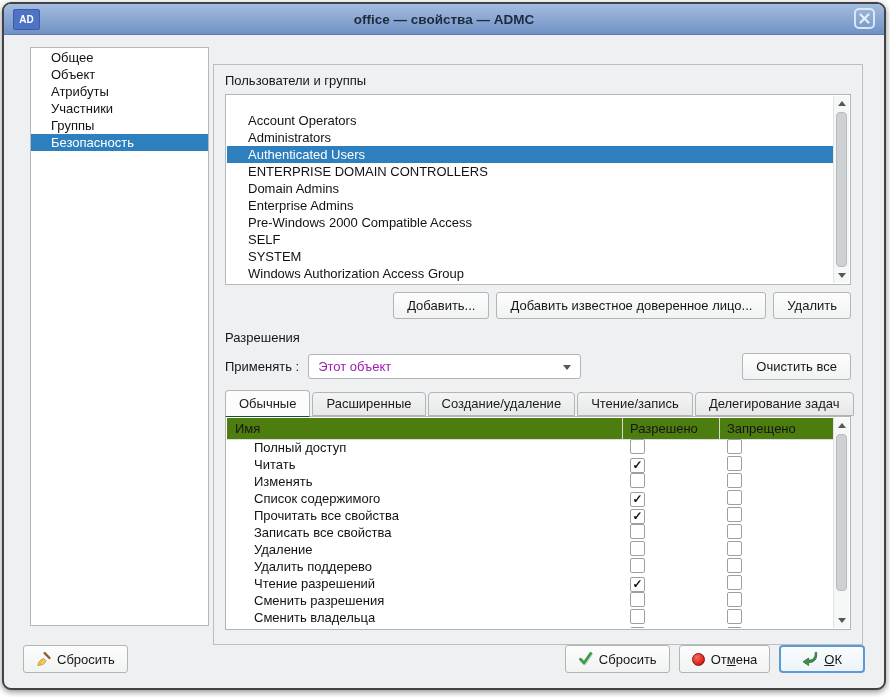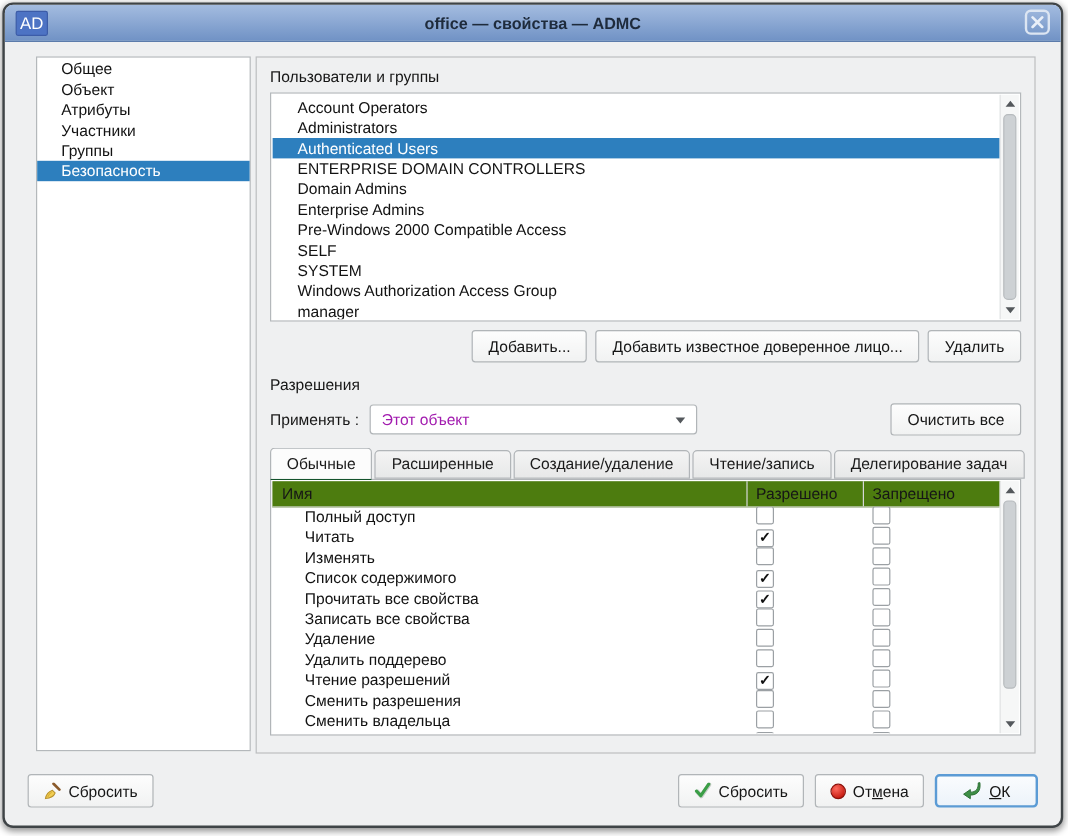--- a/index.html
+++ b/index.html
@@ -4,35 +4,35 @@
 <style>
   html,body{margin:0;padding:0;background:#ffffff;font-family:"Liberation Sans",sans-serif;}
   .stage{width:890px;height:697px;position:relative;}
   .window{position:absolute;left:2px;top:2px;width:884px;height:688px;background:#eff0f1;
     border:2px solid #3f4447;border-radius:9px;overflow:hidden;box-sizing:border-box;
     box-shadow:0 2px 6px rgba(0,0,0,.45);}
   
   .titlebar{position:relative;height:30px;background:linear-gradient(var(--tb1,#a4bce0),var(--tb2,#7092c5));
     border-bottom:1px solid #5c7cab;display:flex;align-items:center;padding:0 9px;}
   .appicon{width:25px;height:19px;background:#4d73c4;border:1px solid #3c5ca8;border-radius:2px;
-    color:#fff;font-size:14px;font-weight:normal;display:flex;align-items:center;justify-content:center;flex:0 0 auto;}
+    color:#fff;font-size:10px;font-weight:bold;display:flex;align-items:center;justify-content:center;flex:0 0 auto;}
   .title{position:absolute;left:0;right:0;text-align:center;font-size:13.5px;font-weight:bold;color:#1e2b3c;pointer-events:none;}
   .closebtn{position:absolute;right:9px;top:4px;width:21px;height:21px;border:2px solid #dce5f2;border-radius:5px;
     display:flex;align-items:center;justify-content:center;box-sizing:border-box;}
   
   .sidelist{position:absolute;left:26px;top:43px;width:179px;height:579px;background:#fff;
     border:1px solid #b4b8bb;box-sizing:border-box;padding-top:1px;}
   .side-item{height:17px;line-height:17px;padding-left:20px;font-size:13px;color:#121212;white-space:nowrap;}
   .side-item.sel{background:var(--sel,#2d7fbe);color:#fff;}
   
-  .frame{position:absolute;left:209px;top:43px;width:650px;height:581px;border:1px solid #bcbec0;
+  .frame{position:absolute;left:209px;top:60px;width:650px;height:581px;border:1px solid #bcbec0;
     box-sizing:border-box;padding:8px 11px 0 11px;}
   .lbl{font-size:13px;color:#161616;}
   .userlist{position:relative;margin-top:6px;height:191px;background:#fff;border:1px solid #b4b8bb;box-sizing:border-box;}
-  .userlist-items{position:absolute;top:1px;left:1px;right:16px;bottom:1px;overflow:hidden;padding-top:2px;}
+  .userlist-items{position:absolute;top:1px;left:1px;right:16px;bottom:1px;overflow:hidden;padding-top:16px;}
   .user-item{height:17px;line-height:17px;padding-left:21px;font-size:13px;color:#121212;white-space:nowrap;}
   .user-item.sel{background:var(--sel,#2d7fbe);color:#fff;}
   
   .vscroll{position:absolute;top:1px;right:1px;bottom:1px;width:15px;background:#f6f7f7;
     border-left:1px solid #e2e3e4;display:flex;flex-direction:column;}
   .sbtn{height:15px;display:flex;align-items:center;justify-content:center;flex:0 0 auto;}
   .tri-up{width:0;height:0;border-left:4px solid transparent;border-right:4px solid transparent;border-bottom:5px solid #54585c;}
   .tri-dn{width:0;height:0;border-left:4px solid transparent;border-right:4px solid transparent;border-top:5px solid #54585c;}
   .strack{flex:1;position:relative;}
   .sthumb{position:absolute;left:2px;right:2px;background:#cdd1d4;border:1px solid #b7bbbe;border-radius:4px;}

